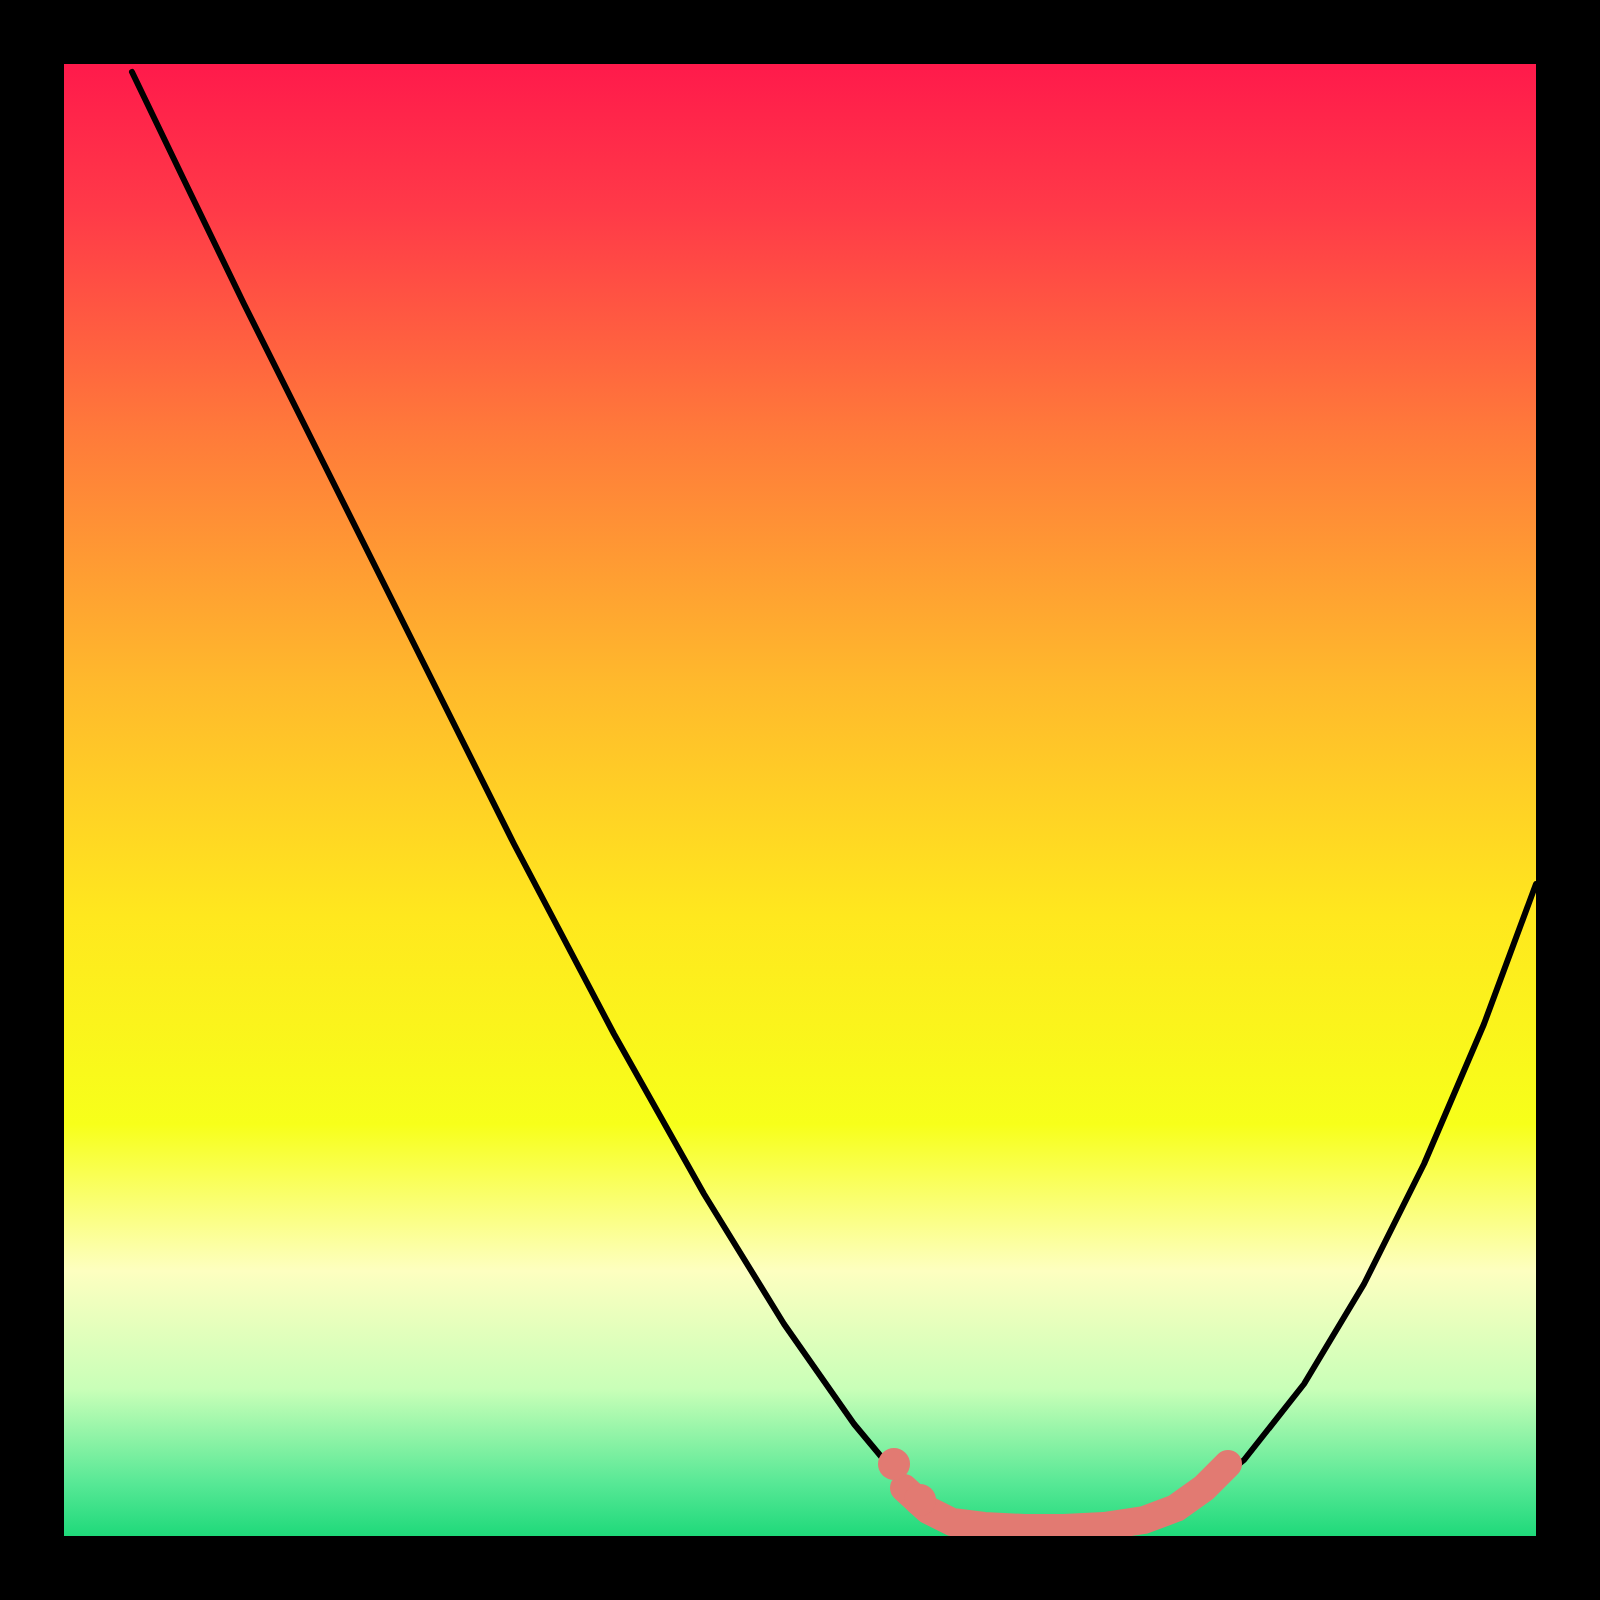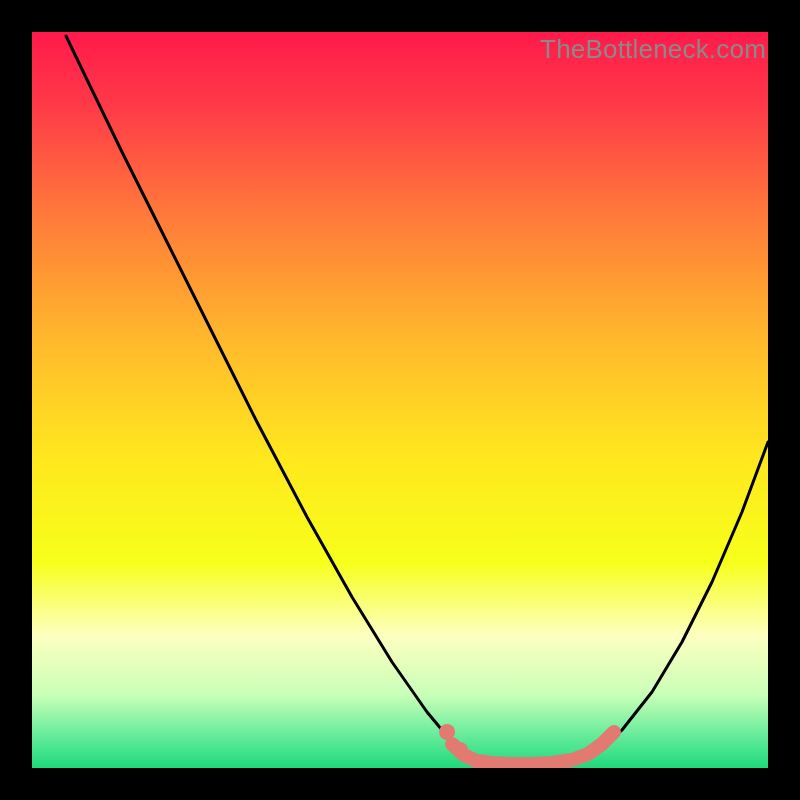--- a/index.html
+++ b/index.html
@@ -57,14 +57,13 @@
       </defs>
       <rect id="bg-rect" x="0" y="0" width="736" height="736" fill="url(#bg-grad)"></rect>
       <path id="curve-main" fill="none" d="M34 4 L60 58 L90 120 L130 200 L175 290 L225 390 L275 485 L320 565 L360 630 L395 680 L420 710 L440 725 L455 730 L475 731 L500 731 L525 730 L545 726 L565 718 L590 698 L620 660 L650 610 L680 550 L710 480 L736 410" stroke="#000000" stroke-width="3" stroke-linecap="round" stroke-linejoin="round"></path>
       <path id="curve-marker" fill="none" d="M420 712 L432 723 L444 729 L460 731 L480 732 L500 732 L520 731 L540 728 L556 722 L570 712 L582 700" stroke="#e27a72" stroke-width="14" stroke-linecap="round" stroke-linejoin="round"></path>
       <g id="dots">
           <circle cx="415" cy="700" r="8" fill="#e27a72"></circle>
           <circle cx="428" cy="718" r="8" fill="#e27a72"></circle>
         </g>
     </svg>
   </div>
-  <div class="watermark" id="wm" style="top: 34px; right: 34px;">TheBottleneck.com</div>
 </div>
 
 </body></html>

